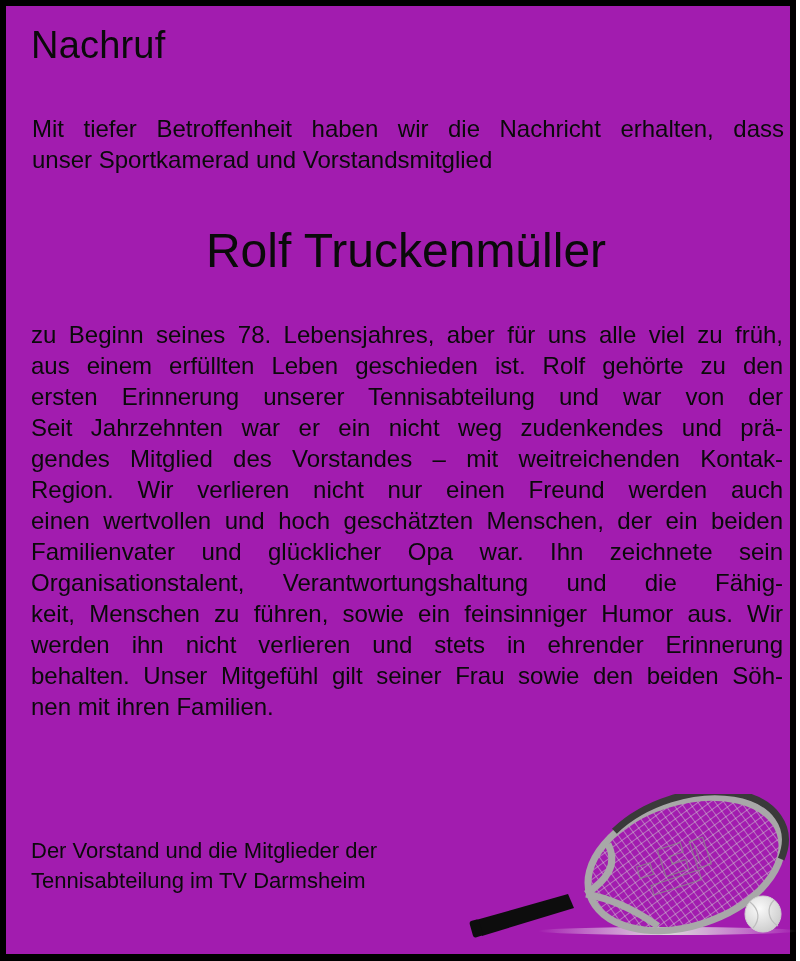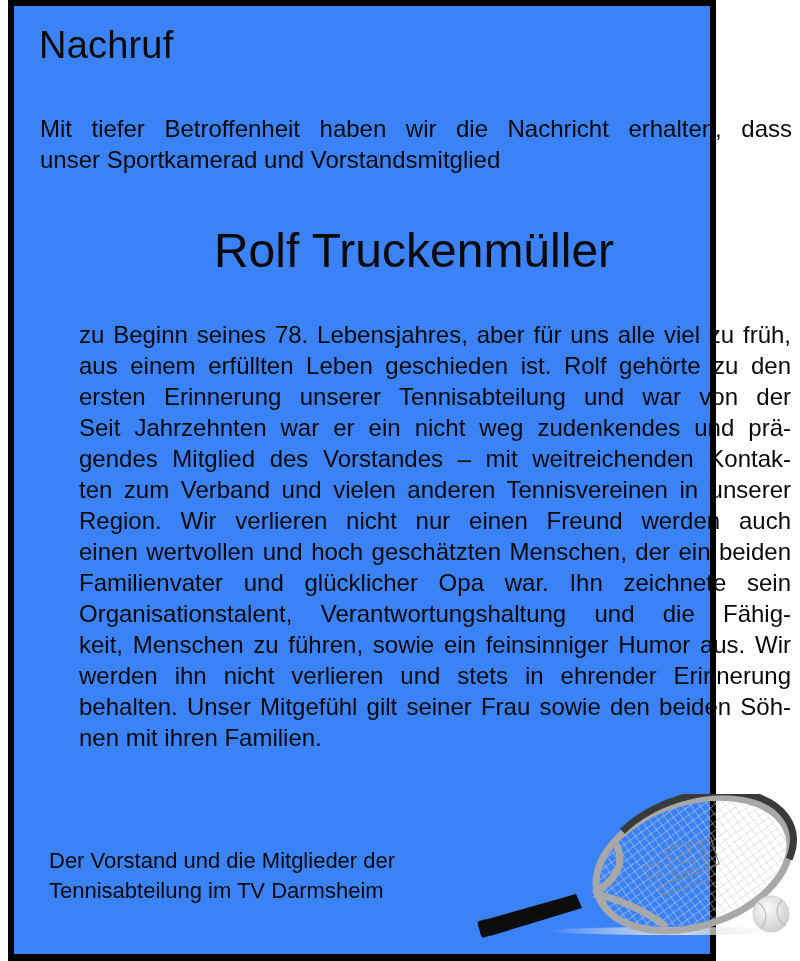--- a/index.html
+++ b/index.html
@@ -9,29 +9,29 @@
     }
     body {
       width: 800px;
       height: 961px;
       overflow: hidden;
       font-family: "Liberation Sans", sans-serif;
       color: #0a0a0a;
     }
     .frame {
       position: absolute;
-      left: 8px; top: 0;
-      width: 708px;
+      left: 0; top: 0;
+      width: 796px;
       height: 961px;
       box-sizing: border-box;
       border-top: 6px solid #000;
       border-left: 6px solid #000;
       border-right: 6px solid #000;
       border-bottom: 7px solid #000;
-      background: #3b82f6;
+      background: #a21caf;
     }
     .title {
       position: absolute;
       left: 25px;
       top: 16px;
       font-size: 38px;
       line-height: 46px;
       margin: 0;
       font-weight: normal;
       letter-spacing: 0.2px;
@@ -68,30 +68,29 @@
       font-size: 24px;
       line-height: 31px;
       margin: 0;
     }
     .body-text .line {
       display: block;
       white-space: nowrap;
       text-align: justify;
       text-align-last: justify;
       height: 31px;
-      margin-left: 40px;
     }
     .body-text .line.last { text-align-last: left; }
     .signature {
       position: absolute;
       left: 25px;
       top: 830px;
       font-size: 22px;
       line-height: 30px;
-      margin: 10px;
+      margin: 0;
     }
     .signature .line { display: block; }
     .racket {
       position: absolute;
       left: 462px;
       top: 788px;
       width: 330px;
       height: 150px;
     }
   </style>
@@ -108,21 +107,20 @@
   </p>
 
   <h2 class="name">Rolf Truckenmüller</h2>
 
   <p class="body-text">
     <span class="line">zu Beginn seines 78. Lebensjahres, aber für uns alle viel zu früh,</span>
     <span class="line">aus einem erfüllten Leben geschieden ist. Rolf gehörte zu den</span>
     <span class="line">ersten Erinnerung unserer Tennisabteilung und war von der</span>
     <span class="line">Seit Jahrzehnten war er ein nicht weg zudenkendes und prä-</span>
     <span class="line">gendes Mitglied des Vorstandes – mit weitreichenden Kontak-</span>
-    <span class="line">ten zum Verband und vielen anderen Tennisvereinen in unserer</span>
     <span class="line">Region. Wir verlieren nicht nur einen Freund werden auch</span>
     <span class="line">einen wertvollen und hoch geschätzten Menschen, der ein beiden</span>
     <span class="line">Familienvater und glücklicher Opa war. Ihn zeichnete sein</span>
     <span class="line">Organisationstalent, Verantwortungshaltung und die Fähig-</span>
     <span class="line">keit, Menschen zu führen, sowie ein feinsinniger Humor aus. Wir</span>
     <span class="line">werden ihn nicht verlieren und stets in ehrender Erinnerung</span>
     <span class="line">behalten. Unser Mitgefühl gilt seiner Frau sowie den beiden Söh-</span>
     <span class="line last">nen mit ihren Familien.</span>
   </p>
 

